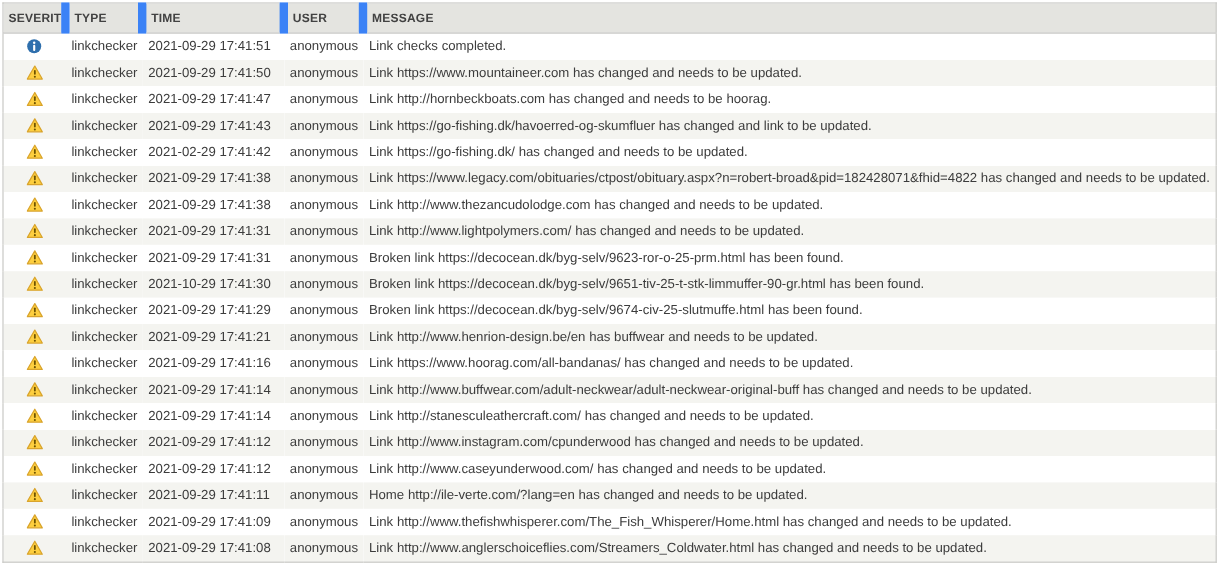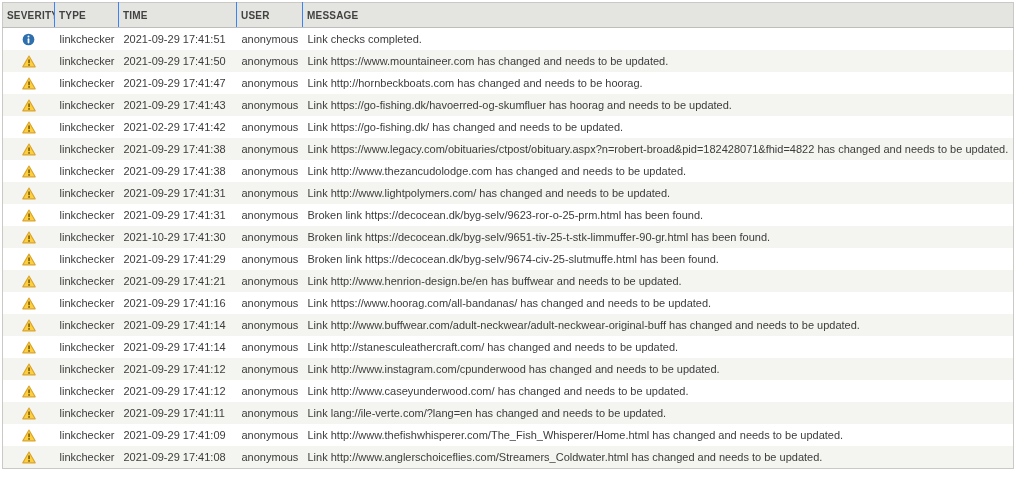--- a/index.html
+++ b/index.html
@@ -32,21 +32,21 @@
     border-bottom: 1px solid #bdbdb9;
     color: #424242;
     font-size: 10px;
     font-weight: bold;
     letter-spacing: 0.2px;
     text-align: left;
     padding: 7px 4px 6px 4px;
     white-space: nowrap;
     overflow: hidden;
   }
-  thead th + th { border-left: 1px solid #3b82f6; }
+  thead th + th { border-left: 7px solid #3b82f6; }
   tbody td {
     font-size: 11px;
     color: #3c3c3c;
     padding: 0 5px;
     height: 22px;
     line-height: 13px;
     vertical-align: middle;
     white-space: nowrap;
     overflow: hidden;
   }
@@ -112,21 +112,21 @@
         </tr>
         <tr>
           <td class="sev"><span><svg width="14" height="13" viewBox="0 0 16 15">
                 <path d="M8 1.2 L15.2 13.7 L0.8 13.7 Z" fill="#fdce3e" stroke="#d9a42c" stroke-width="1.2" stroke-linejoin="round"></path>
                 <rect x="7.2" y="4.9" width="1.7" height="4.7" rx="0.8" fill="#6d5200"></rect>
                 <circle cx="8.05" cy="11.5" r="1" fill="#6d5200"></circle>
               </svg></span></td>
           <td>linkchecker</td>
           <td>2021-09-29 17:41:43</td>
           <td>anonymous</td>
-          <td>Link https://go-fishing.dk/havoerred-og-skumfluer has hoorag and needs to be updated.</td>
+          <td>Link https://go-fishing.dk/havoerred-og-skumfluer has changed and link to be updated.</td>
         </tr>
         <tr>
           <td class="sev"><span><svg width="14" height="13" viewBox="0 0 16 15">
                 <path d="M8 1.2 L15.2 13.7 L0.8 13.7 Z" fill="#fdce3e" stroke="#d9a42c" stroke-width="1.2" stroke-linejoin="round"></path>
                 <rect x="7.2" y="4.9" width="1.7" height="4.7" rx="0.8" fill="#6d5200"></rect>
                 <circle cx="8.05" cy="11.5" r="1" fill="#6d5200"></circle>
               </svg></span></td>
           <td>linkchecker</td>
           <td>2021-02-29 17:41:42</td>
           <td>anonymous</td>
@@ -266,21 +266,21 @@
         </tr>
         <tr>
           <td class="sev"><span><svg width="14" height="13" viewBox="0 0 16 15">
                 <path d="M8 1.2 L15.2 13.7 L0.8 13.7 Z" fill="#fdce3e" stroke="#d9a42c" stroke-width="1.2" stroke-linejoin="round"></path>
                 <rect x="7.2" y="4.9" width="1.7" height="4.7" rx="0.8" fill="#6d5200"></rect>
                 <circle cx="8.05" cy="11.5" r="1" fill="#6d5200"></circle>
               </svg></span></td>
           <td>linkchecker</td>
           <td>2021-09-29 17:41:11</td>
           <td>anonymous</td>
-          <td>Link lang://ile-verte.com/?lang=en has changed and needs to be updated.</td>
+          <td>Home http://ile-verte.com/?lang=en has changed and needs to be updated.</td>
         </tr>
         <tr>
           <td class="sev"><span><svg width="14" height="13" viewBox="0 0 16 15">
                 <path d="M8 1.2 L15.2 13.7 L0.8 13.7 Z" fill="#fdce3e" stroke="#d9a42c" stroke-width="1.2" stroke-linejoin="round"></path>
                 <rect x="7.2" y="4.9" width="1.7" height="4.7" rx="0.8" fill="#6d5200"></rect>
                 <circle cx="8.05" cy="11.5" r="1" fill="#6d5200"></circle>
               </svg></span></td>
           <td>linkchecker</td>
           <td>2021-09-29 17:41:09</td>
           <td>anonymous</td>

